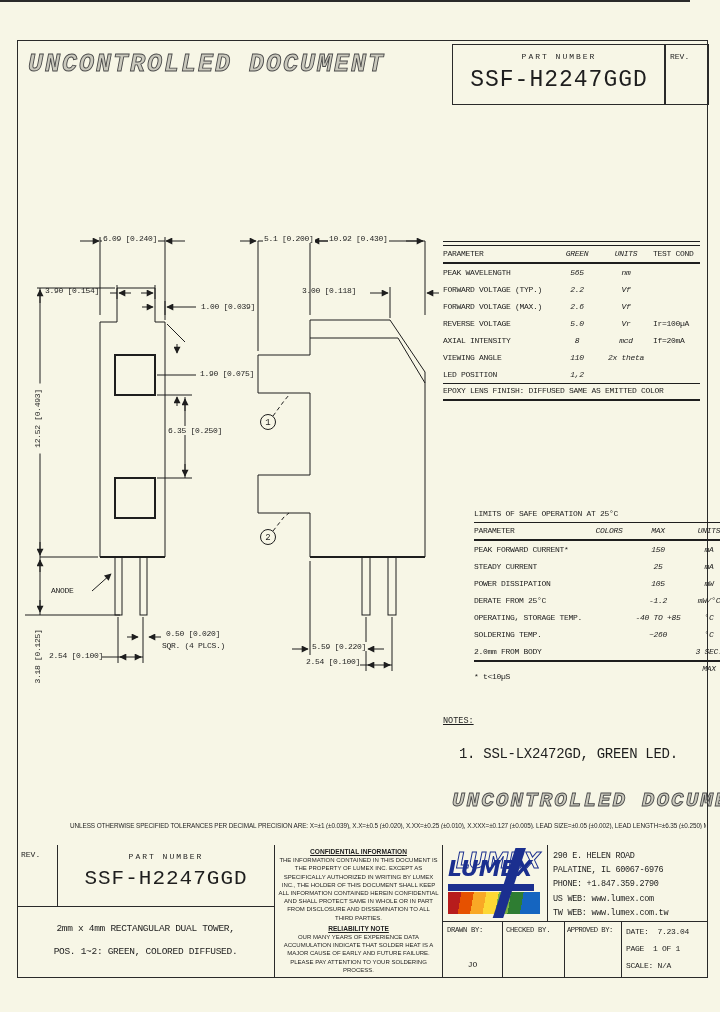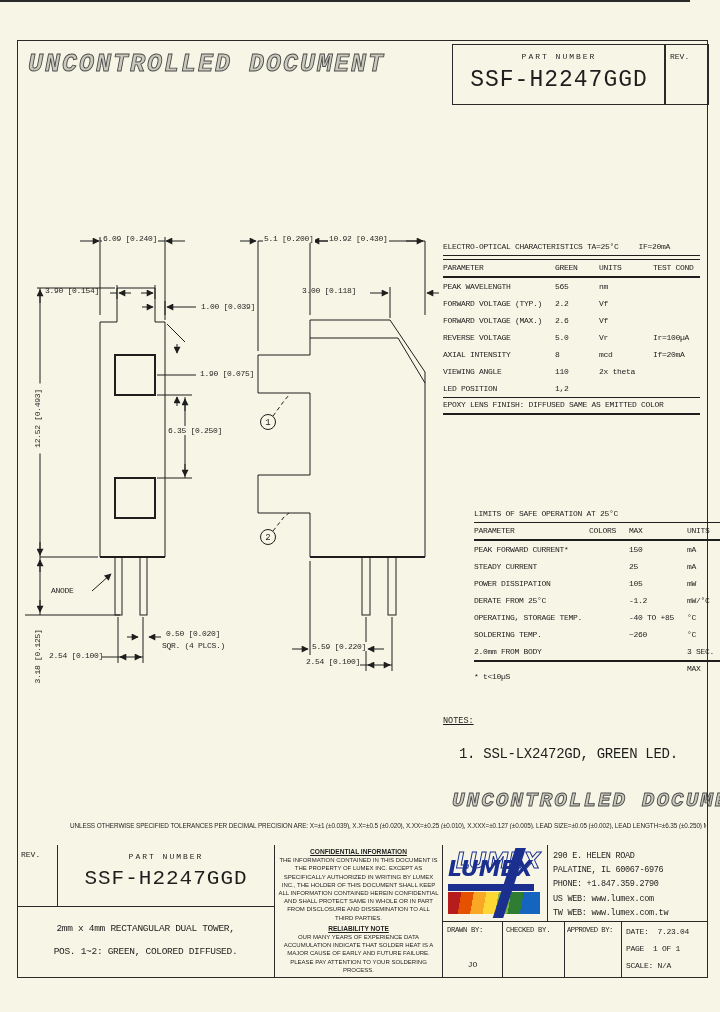--- a/index.html
+++ b/index.html
@@ -22,21 +22,21 @@
   .ttable{position:absolute;left:443px;width:257px;font-size:8px;letter-spacing:-0.3px;}
   .ttl-row{display:flex;height:14px;line-height:12px;}
   .ttl-gap{margin-left:20px;}
   .ruledbl{height:3px;border-top:1px solid #1e1e1e;border-bottom:1px solid #1e1e1e;}
   .rule1{border-top:1px solid #1e1e1e;height:0;}
   .rule2{border-top:2px solid #1e1e1e;height:0;}
   .tr{display:grid;grid-template-columns:112px 44px 54px 47px;height:17px;line-height:17px;}
   .tr.hd{height:16px;line-height:15px;}
   .tr2{display:grid;grid-template-columns:115px 40px 58px 44px;height:17px;line-height:17px;}
   .tr2.hd{height:16px;line-height:15px;}
-  .cc{}
+  .cc{text-align:center;font-style:italic;}
   .ftr{height:15px;line-height:14px;white-space:nowrap;}
   
   .uline{text-decoration:underline;}
   
   #tol{left:70px;top:822px;width:636px;font-family:"Liberation Sans",sans-serif;font-size:6.4px;letter-spacing:-0.1px;white-space:nowrap;overflow:hidden;}
   
   .tb{position:absolute;box-sizing:border-box;}
   .br{border-right:1px solid #2a2a2a;}
   .bb{border-bottom:1px solid #2a2a2a;}
   #block-top{left:17px;top:843px;width:690px;border-top:2px solid #2a2a2a;height:0;}
@@ -171,24 +171,20 @@
     <div class="dim nobg" style="left:145px;top:404px;">0.50 [0.020]</div>
     <div class="dim nobg" style="left:141px;top:416px;">SQR. (4 PLCS.)</div>
     <div class="dim" style="left:243px;top:9px;">5.1 [0.200]</div>
     <div class="dim" style="left:308px;top:9px;">10.92 [0.430]</div>
     <div class="dim nobg" style="left:281px;top:61px;">3.00 [0.118]</div>
     <div class="dim" style="left:291px;top:417px;">5.59 [0.220]</div>
     <div class="dim nobg" style="left:285px;top:432px;">2.54 [0.100]</div>
   </div>
 
   <div class="ttable" id="eo-table" style="top:241px;">
-    <div class="ttl-row">
-      <span>ELECTRO-OPTICAL CHARACTERISTICS TA=25°C</span>
-      <span class="ttl-gap">IF=20mA</span>
-    </div>
     <div class="ruledbl"></div>
     <div class="tr hd">
       <span>PARAMETER</span>
       <span class="cc">GREEN</span>
       <span class="cc">UNITS</span>
       <span>TEST COND</span>
     </div>
     <div class="rule2"></div>
     <div class="tr">
         <span>PEAK WAVELENGTH</span>

